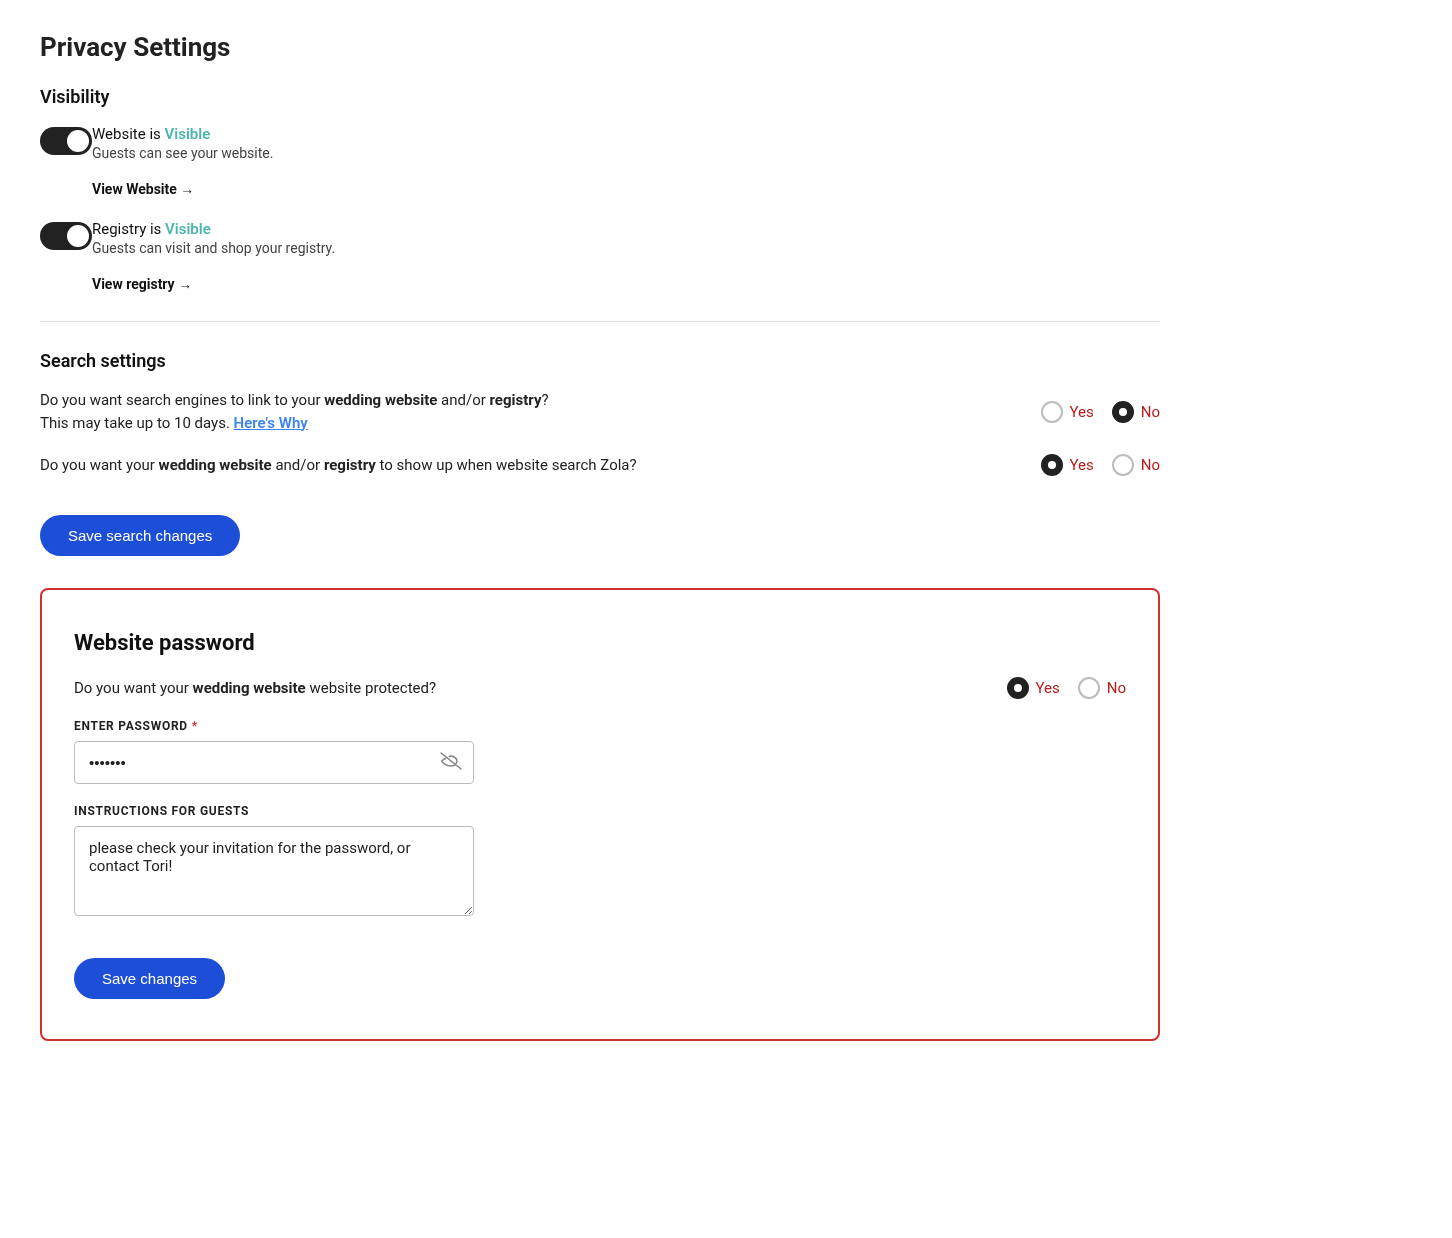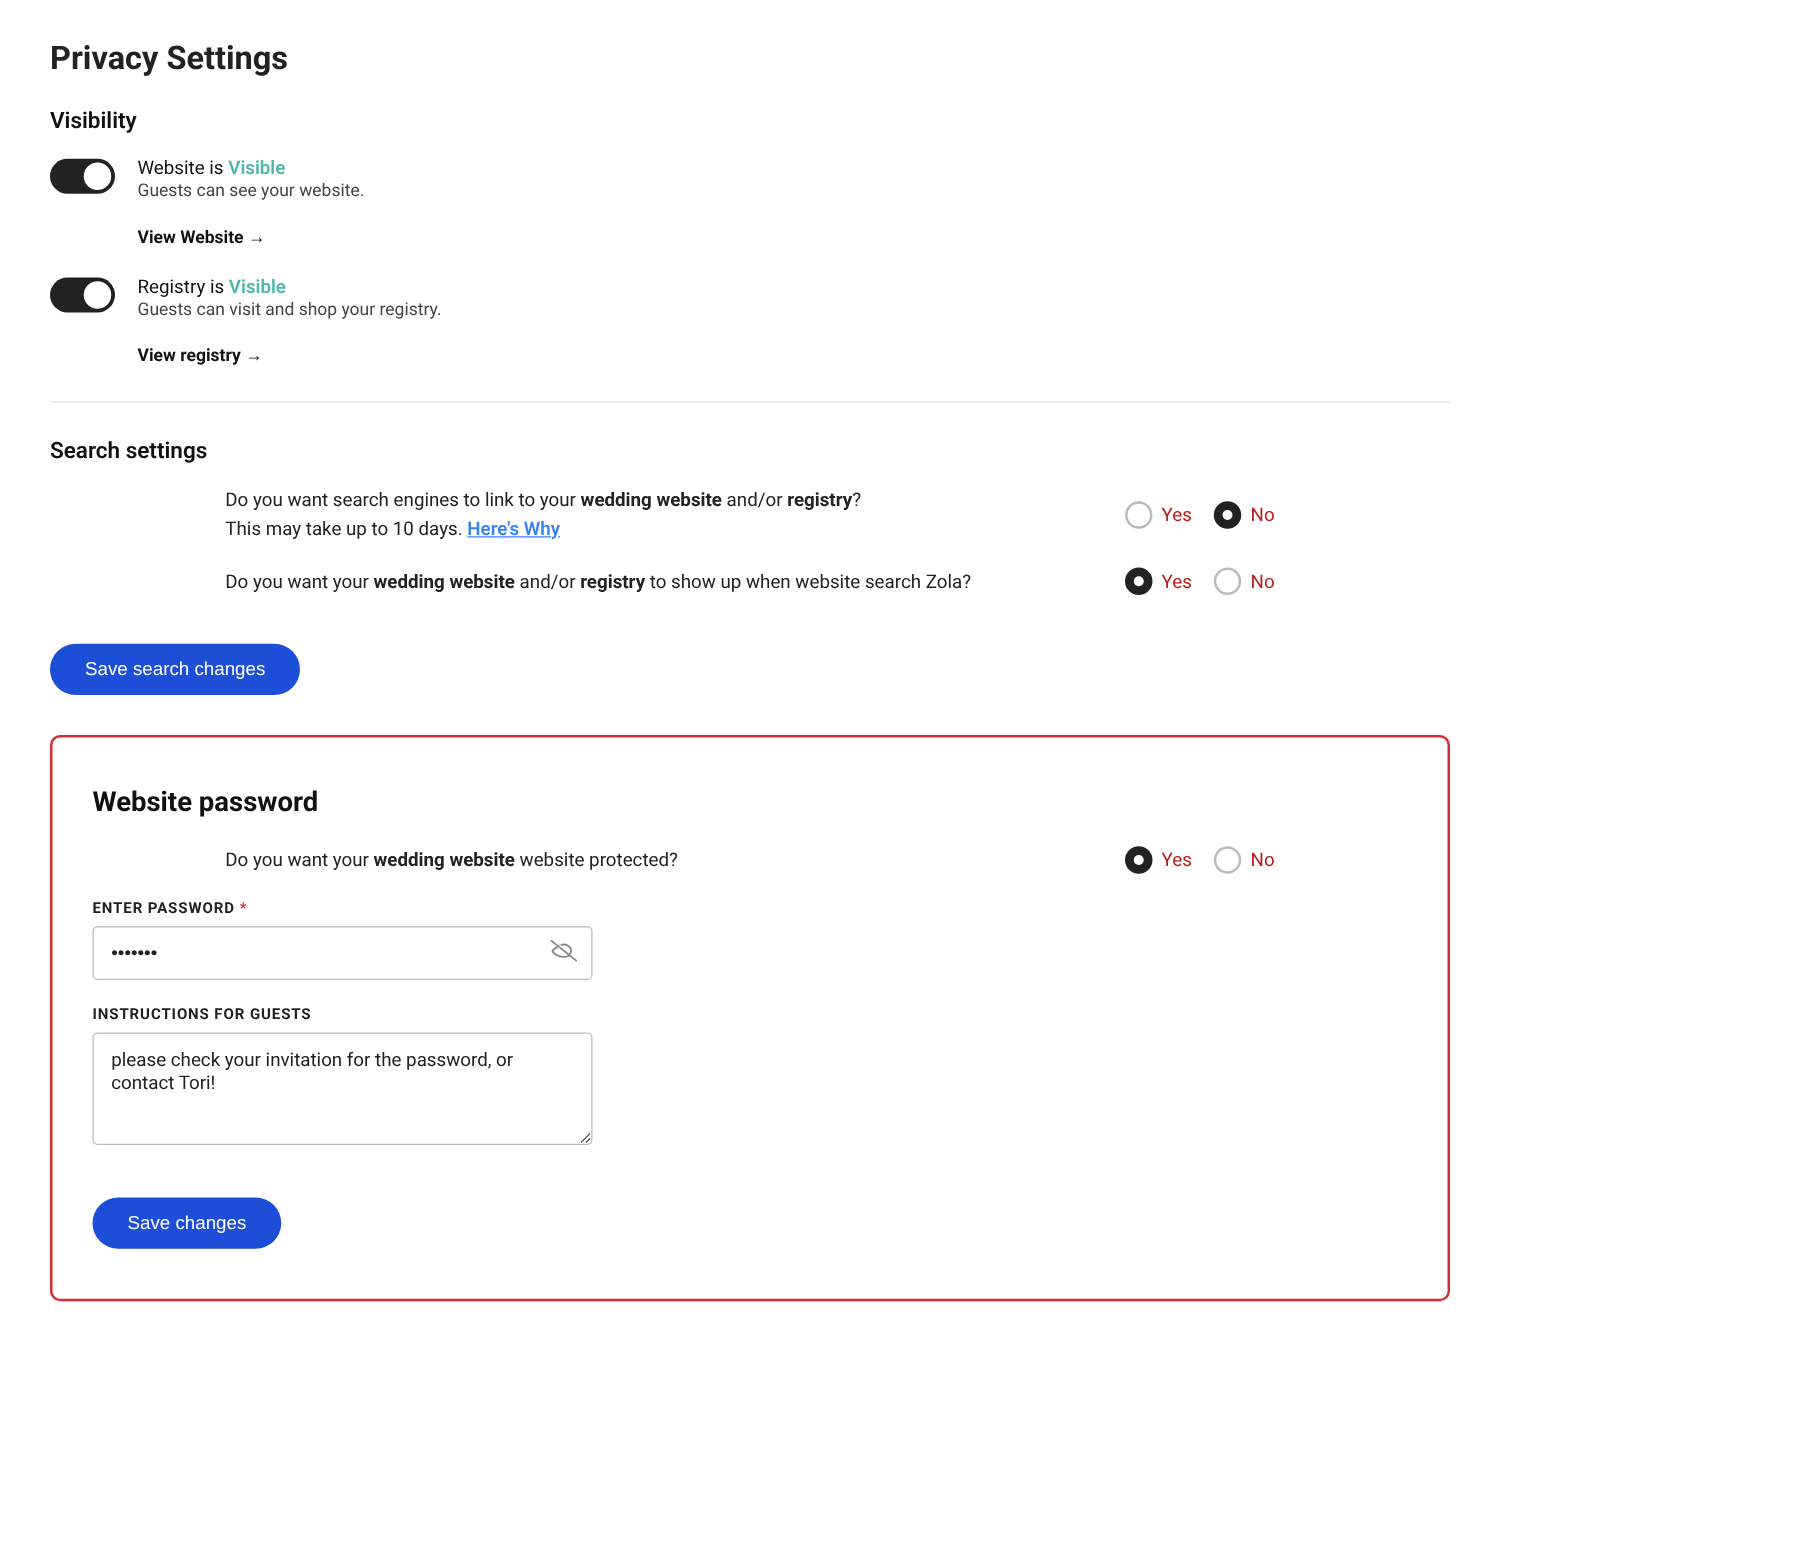--- a/index.html
+++ b/index.html
@@ -27,21 +27,20 @@
     .divider {
       border: none;
       border-top: 1px solid #e0e0e0;
       margin: 28px 0;
     }
 
     
     .toggle-row {
       display: flex;
       align-items: flex-start;
-      gap: 18px;
       margin-bottom: 22px;
     }
 
     .toggle {
       position: relative;
       width: 52px;
       height: 28px;
       flex-shrink: 0;
       margin-top: 2px;
     }
@@ -94,21 +93,21 @@
       color: #111;
       text-decoration: none;
       display: inline-block;
       margin-top: 20px;
     }
 
     
     .search-question-row {
       display: flex;
       align-items: center;
-      justify-content: center;
+      justify-content: space-between;
       margin-bottom: 20px;
     }
 
     .question-text {
       font-size: 15px;
       color: #222;
       flex: 1;
       max-width: 720px;
       line-height: 1.5;
     }

